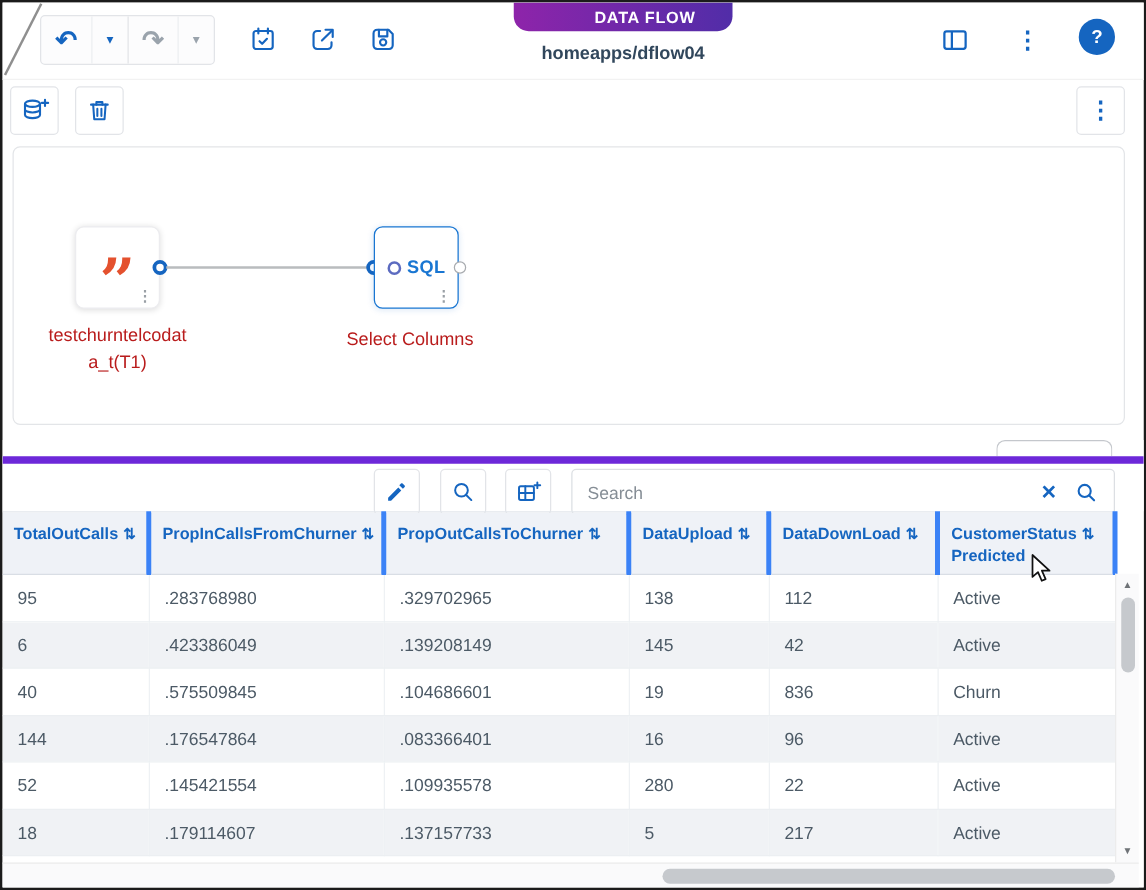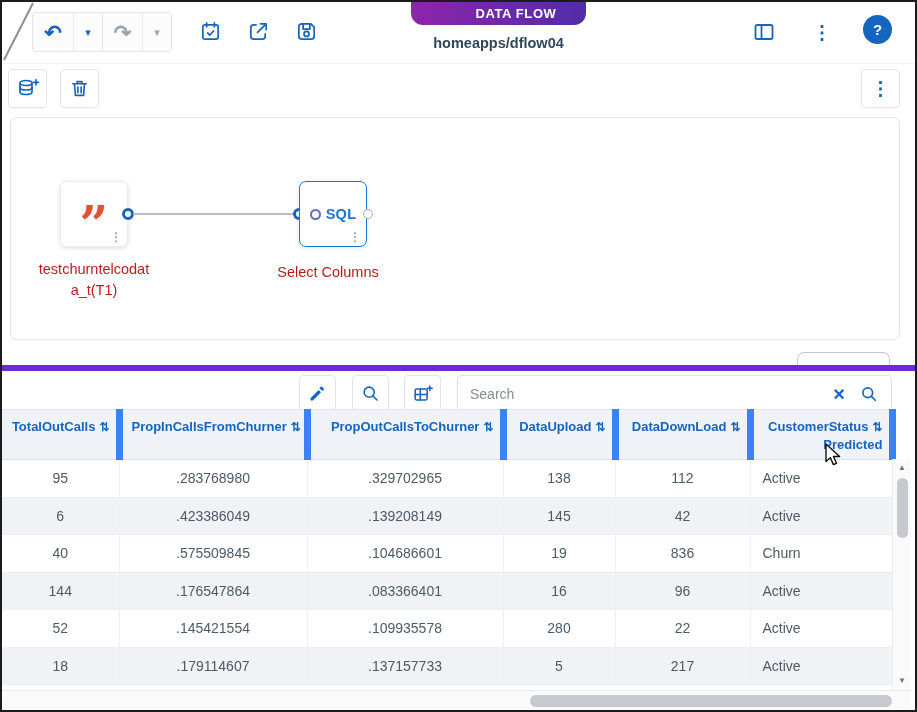--- a/index.html
+++ b/index.html
@@ -63,30 +63,30 @@
   .tbtn { position:absolute; top:4px; width:37px; height:37px; border:1px solid #E2E4E8; border-radius:4px; background:#fff;
           display:flex; align-items:center; justify-content:center; color:var(--accent,#1565C0); }
   .searchbox { position:absolute; left:455px; top:4px; width:435px; height:37px; border:1px solid #DCDFE3; border-radius:4px; background:#fff;
                display:flex; align-items:center; }
   .search-input { flex:1; min-width:0; border:none; outline:none; padding:0 6px 0 12px; font-size:14px; color:#333; background:transparent; }
   .search-input::placeholder { color:#858D95; }
   .s-clear { color:var(--accent,#1565C0); font-size:20px; font-weight:700; width:28px; line-height:1; }
   .s-go { width:38px; display:flex; align-items:center; justify-content:center; color:var(--accent,#1565C0); padding-right:6px; }
 
   .grid { position:absolute; left:0; top:57px; width:890px; border-collapse:collapse; table-layout:fixed; }
-  .grid thead th { background:var(--header-bg,#EFF2F7); color:var(--accent,#1565C0); font-size:13px; font-weight:700; text-align:right;
+  .grid thead th { background:var(--header-bg,#EFF2F7); color:var(--accent,#1565C0); font-size:13px; font-weight:700; text-align:left;
                    vertical-align:top; height:50px; padding:9px 6px 4px 9px; white-space:nowrap; overflow:hidden;
-                   border-top:1px solid #E2E6EC; border-bottom:1px solid #D9DEE5; border-right:7px solid #3b82f6; }
+                   border-top:1px solid #E2E6EC; border-bottom:1px solid #D9DEE5; border-right:4px solid #3b82f6; }
   .th-label { margin-right:4px; }
   .sort-icon { font-size:12px; color:var(--accent,#1565C0); cursor:pointer; }
   .th-label2 { margin-top:3px; }
   .grid tbody td { height:37.5px; font-size:14px; color:#4C5A66; padding:0 12px; background:#fff;
                    border-right:1px solid #EEF1F4; border-bottom:1px solid #ECEFF2; overflow:hidden; white-space:nowrap; }
   .grid tbody tr.alt td { background:#F0F2F5; }
-  .cell-num { text-align:center; }
+  .cell-num { text-align:left; }
   .cell-text { text-align:left; }
 
   .vscroll { position:absolute; left:890px; top:107px; width:19px; height:231px; background:#FAFAFB; border-left:1px solid #ECECEC; }
   .arr { position:absolute; left:0; width:18px; text-align:center; color:#6F7377; font-size:8px; line-height:1; cursor:pointer; }
   .arr.up { top:5px; } .arr.down { bottom:5px; }
   .vthumb { position:absolute; left:4px; top:19px; width:11px; height:60px; background:#C6C9CD; border-radius:6px; cursor:pointer; }
   .hscroll { position:absolute; left:0; top:338px; width:909px; height:20px; background:#FAFAFB; border-top:1px solid #ECECEC; }
   .hthumb { position:absolute; left:528px; top:4px; width:362px; height:12px; background:#C6C9CD; border-radius:6px; cursor:pointer; }
 
   .cursor { position:absolute; left:822px; top:441px; z-index:50; pointer-events:none; }

